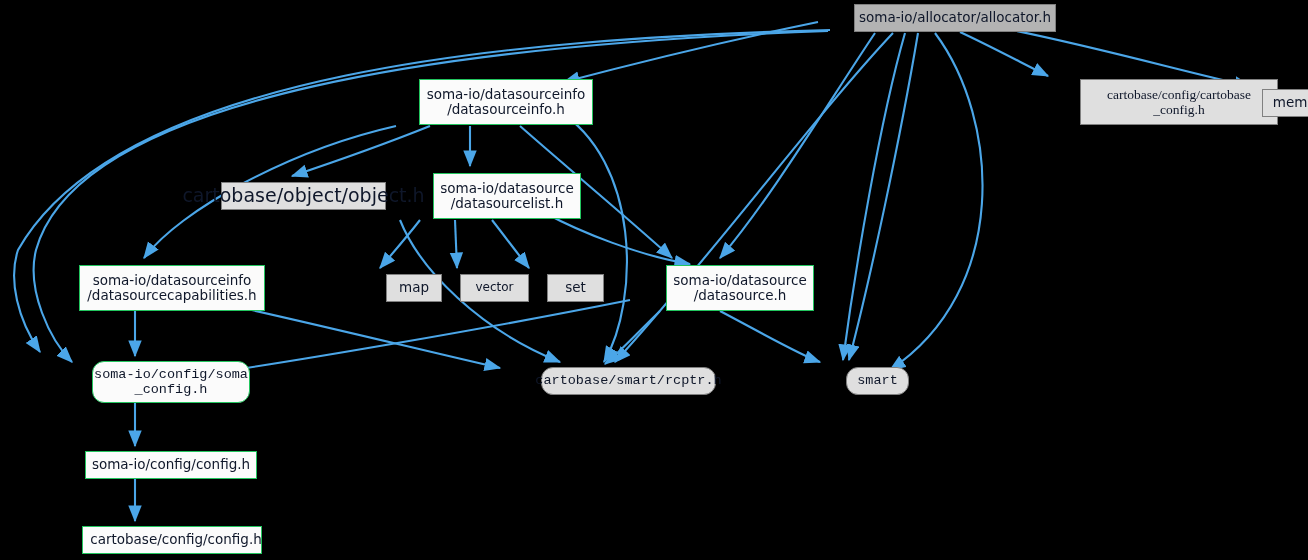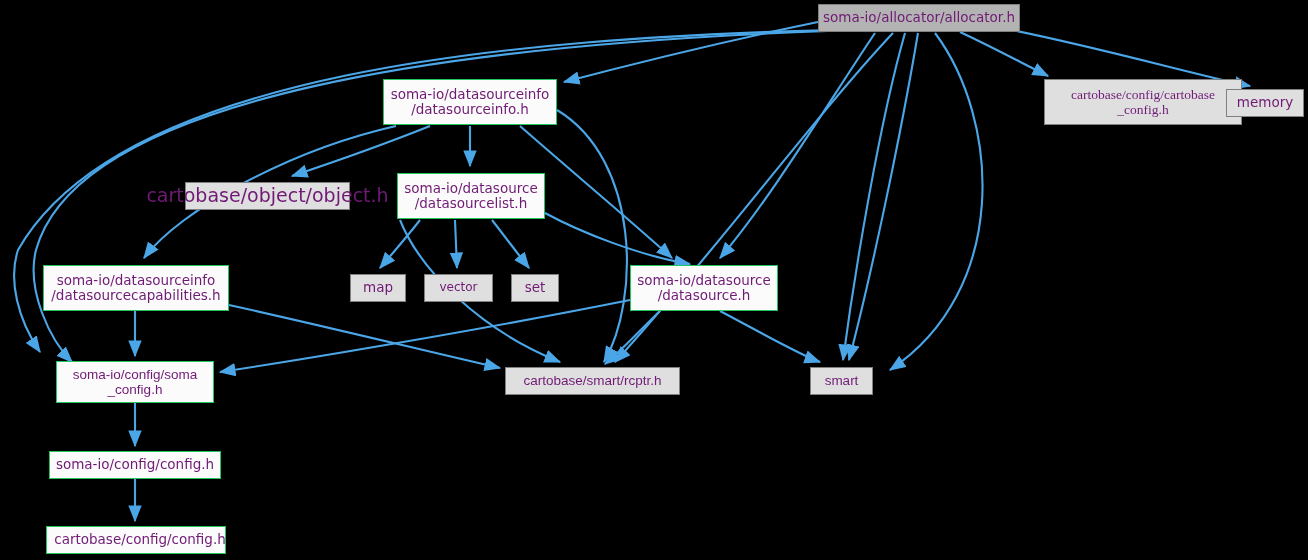--- a/index.html
+++ b/index.html
@@ -1,25 +1,25 @@
 <!DOCTYPE html>
 <html><head>
 <meta charset="utf-8">
 <style>
   html,body{margin:0;padding:0;background:#000;}
   #stage{position:relative;width:1308px;height:560px;background:#000;overflow:hidden;
          font-family:"DejaVu Sans","Liberation Sans",sans-serif;}
   #edges{position:absolute;left:0;top:0;width:1308px;height:560px;}
   .node{position:absolute;box-sizing:border-box;display:flex;align-items:center;
-        justify-content:center;text-align:center;line-height:1.12;color:#701a75;
-        white-space:pre;}
+        justify-content:center;text-align:center;line-height:1.12;color:#0f172a;
+        white-space:pre;margin-left:36px;}
   .node.sys{background:#dfdfdf;border:1px solid #808080;}
   .node.prj{background:#fbfbfb;border:1px solid #22c55e;}
   .node.root{background:#b3b3b3;border:1px solid #808080;}
-  .node.cond{font-family:Liberation Sans, sans-serif;}
+  .node.cond{font-family:Liberation Mono, monospace;border-radius:12px;}
 </style>
 </head>
 <body>
 
 <div id="stage">
   <svg id="edges" viewBox="0 0 1308 560" xmlns="http://www.w3.org/2000/svg">
     <defs>
       <marker id="ah" markerWidth="9" markerHeight="9" refX="7.4" refY="3.2" orient="auto" markerUnits="strokeWidth">
         <path d="M0,0 L8,3.2 L0,6.4 z" fill="#4ba6e8"></path>
       </marker>
@@ -61,21 +61,21 @@
       <div class="node sys" style="left: 1044px; top: 79px; width: 198px; height: 46px; font-size: 13.5px; font-family: Liberation Serif, serif;"><span>cartobase/config/cartobase
 _config.h</span></div>
       <div class="node sys" style="left: 1226px; top: 89px; width: 78px; height: 28px; font-size: 13.5px;"><span>memory</span></div>
       <div class="node sys" style="left: 185px; top: 182px; width: 165px; height: 28px; font-size: 19px;"><span>cartobase/object/object.h</span></div>
       <div class="node prj" style="left: 397px; top: 173px; width: 148px; height: 46px; font-size: 13.5px;"><span>soma-io/datasource
 /datasourcelist.h</span></div>
       <div class="node prj" style="left: 43px; top: 265px; width: 186px; height: 46px; font-size: 13.5px;"><span>soma-io/datasourceinfo
 /datasourcecapabilities.h</span></div>
       <div class="node sys" style="left: 350px; top: 274px; width: 56px; height: 28px; font-size: 13.5px; justify-content: center;"><span>map</span></div>
       <div class="node sys" style="left: 424px; top: 274px; width: 69px; height: 28px; font-size: 12px;"><span>vector</span></div>
-      <div class="node sys" style="left: 511px; top: 274px; width: 48px; height: 28px; font-size: 13.5px;"><span>set</span></div>
+      <div class="node sys" style="left: 511px; top: 274px; width: 57px; height: 28px; font-size: 13.5px;"><span>set</span></div>
       <div class="node prj" style="left: 630px; top: 265px; width: 148px; height: 46px; font-size: 13.5px;"><span>soma-io/datasource
 /datasource.h</span></div>
       <div class="node prj cond" style="left: 56px; top: 361px; width: 158px; height: 42px; font-size: 13.5px;"><span>soma-io/config/soma
 _config.h</span></div>
       <div class="node sys cond" style="left: 505px; top: 367px; width: 175px; height: 28px; font-size: 13.5px;"><span>cartobase/smart/rcptr.h</span></div>
       <div class="node sys cond" style="left: 810px; top: 367px; width: 63px; height: 28px; font-size: 13.5px;"><span>smart</span></div>
       <div class="node prj" style="left: 49px; top: 451px; width: 172px; height: 28px; font-size: 13.5px;"><span>soma-io/config/config.h</span></div>
       <div class="node prj" style="left: 46px; top: 526px; width: 180px; height: 28px; font-size: 13.5px; padding-left: 8px;"><span>cartobase/config/config.h</span></div>
     </div>
 </div>

